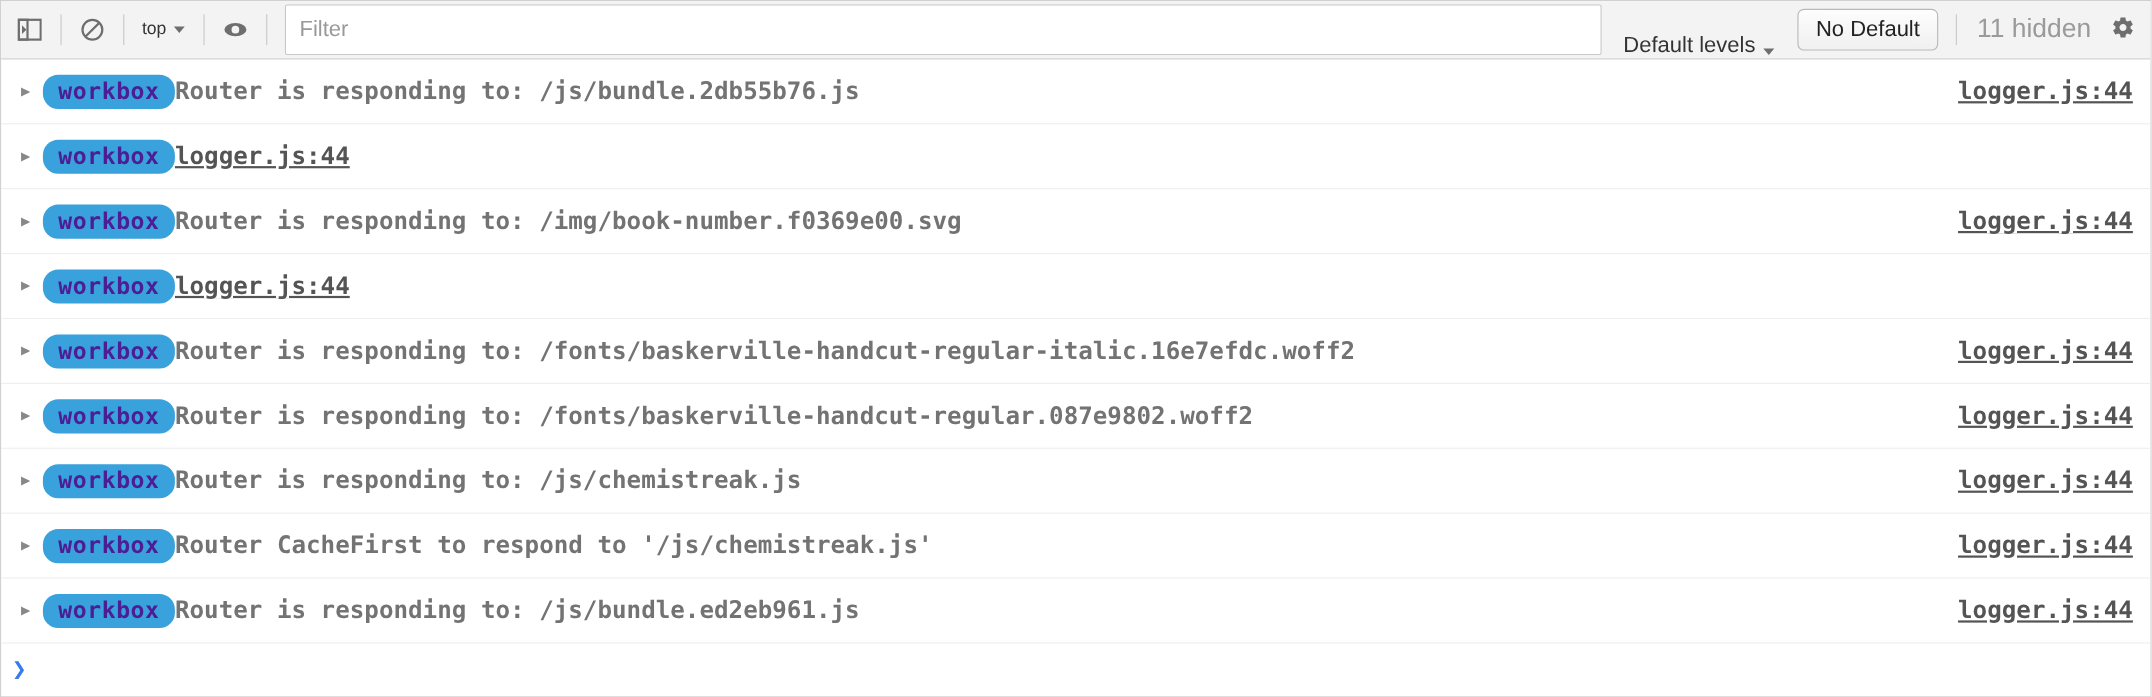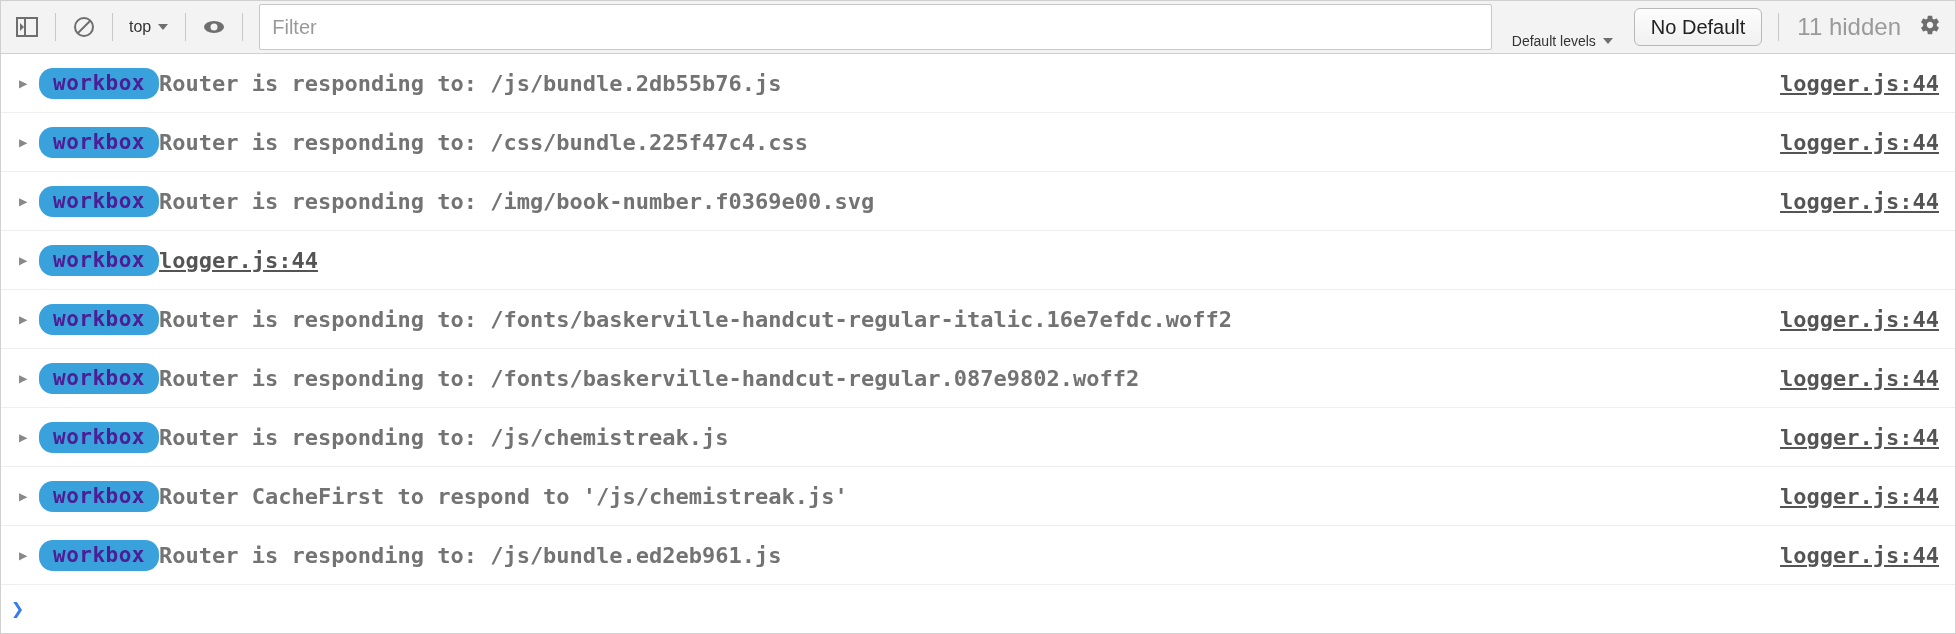--- a/index.html
+++ b/index.html
@@ -52,24 +52,24 @@
     background: #fff;
     font-size: 20px;
     padding: 0 12px;
     color: #333;
     border-radius: 2px;
     margin: 0 6px;
   }
   .filter-input::placeholder { color: #999; }
   .levels {
     display: flex;
-    align-items: center;
+    align-items: flex-end;
     gap: 6px;
     color: #333;
-    font-size: 14px;
+    font-size: 20px;
     padding: 0 10px;
     cursor: pointer;
     margin-top: 28px;
   }
   .issues-btn {
     display: flex;
     align-items: center;
     height: 38px;
     border: 1px solid #b8b8b8;
     border-radius: 6px;
@@ -196,21 +196,20 @@
 <div class="console" id="console-body">
     <div class="row">
       <span class="tri">▶</span>
       <span class="badge">workbox</span>
       <span class="msg">Router is responding to: /js/bundle.2db55b76.js</span>
       <span class="src">logger.js:44</span>
     </div>
     <div class="row">
       <span class="tri">▶</span>
       <span class="badge">workbox</span>
-      <span class="msg">Router is responding to: /css/bundle.225f47c4.css</span>
       <span class="src">logger.js:44</span>
     </div>
     <div class="row">
       <span class="tri">▶</span>
       <span class="badge">workbox</span>
       <span class="msg">Router is responding to: /img/book-number.f0369e00.svg</span>
       <span class="src">logger.js:44</span>
     </div>
     <div class="row">
       <span class="tri">▶</span>

